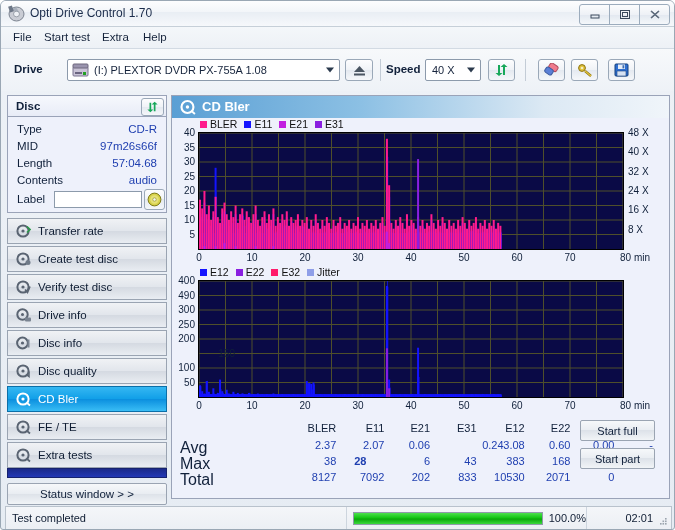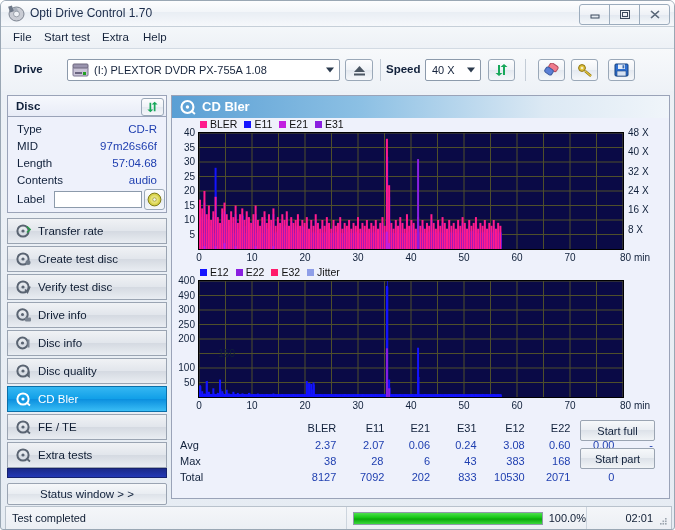--- a/index.html
+++ b/index.html
@@ -171,21 +171,21 @@
     position: absolute; background: #0a0a46;
     border: 1px solid #000;
     box-sizing: border-box;
     overflow: hidden;
   }
   .ytick, .xtick, .rtick {
     position: absolute; font-size: 10px; color: #10203a; white-space: nowrap;
   }
   .ytick { text-align: right; }
   .xtick { text-align: center; }
-  .rowlabel { position: absolute; font-size: 11px; color: #10203a; }
+  .rowlabel { position: absolute; font-size: 16px; color: #10203a; }
   .cell { position: absolute; text-align: right; font-size: 11px; color: #1f3fb0; white-space: nowrap; }
   .startbtn {
     position: absolute; width: 75px; height: 21px;
     border: 1px solid #9aa4b2; border-radius: 2px;
     background: linear-gradient(to bottom, #f6f8fa 0%, #e9edf2 48%, #dde2e9 50%, #f1f4f7 100%);
     box-sizing: border-box;
     display: flex; align-items: center; justify-content: center;
     font-size: 11px; color: #10203a;
   }
   
@@ -1845,28 +1845,28 @@
         <div class="cell hdr" style="color: rgb(16, 32, 58); left: 208.119px; width: 50px; top: 0px;">E21</div>
         <div class="cell hdr" style="color: rgb(16, 32, 58); left: 254.613px; width: 50px; top: 0px;">E31</div>
         <div class="cell hdr" style="color: rgb(16, 32, 58); left: 302.71px; width: 50px; top: 0px;">E12</div>
         <div class="cell hdr" style="color: rgb(16, 32, 58); left: 348.402px; width: 50px; top: 0px;">E22</div>
         <div class="cell hdr" style="color: rgb(16, 32, 58); left: 392.49px; width: 50px; top: 0px;">E32</div>
         <div class="cell hdr" style="color: rgb(16, 32, 58); left: 430.968px; width: 50px; top: 0px;">Jitter</div>
         <div class="rowlabel" style="left: 8px; top: 17px;">Avg</div>
         <div class="cell" style="left: 114.331px; width: 50px; top: 17px;">2.37</div>
         <div class="cell" style="left: 162.427px; width: 50px; top: 17px;">2.07</div>
         <div class="cell" style="left: 208.119px; width: 50px; top: 17px;">0.06</div>
-        <div class="cell" style="left: 254.613px; width: 50px; top: 17px;">0.24</div>
+        <div class="cell" style="left: 254.613px; width: 50px; top: 17px; padding-left: 27px;">0.24</div>
         <div class="cell" style="left: 302.71px; width: 50px; top: 17px;">3.08</div>
         <div class="cell" style="left: 348.402px; width: 50px; top: 17px;">0.60</div>
         <div class="cell" style="left: 392.49px; width: 50px; top: 17px;">0.00</div>
         <div class="cell" style="left: 430.968px; width: 50px; top: 17px;">-</div>
         <div class="rowlabel" style="left: 8px; top: 33px;">Max</div>
         <div class="cell" style="left: 114.331px; width: 50px; top: 33px;">38</div>
-        <div class="cell" style="left: 162.427px; width: 49px; top: 33px;">28</div>
+        <div class="cell" style="left: 162.427px; width: 32px; top: 33px; font-weight: bold;">28</div>
         <div class="cell" style="left: 208.119px; width: 50px; top: 33px;">6</div>
         <div class="cell" style="left: 254.613px; width: 50px; top: 33px;">43</div>
         <div class="cell" style="left: 302.71px; width: 50px; top: 33px;">383</div>
         <div class="cell" style="left: 348.402px; width: 50px; top: 33px;">168</div>
         <div class="cell" style="left: 392.49px; width: 50px; top: 33px;">0</div>
         <div class="cell" style="left: 430.968px; width: 50px; top: 33px;">-</div>
         <div class="rowlabel" style="left: 8px; top: 49px;">Total</div>
         <div class="cell" style="left: 114.331px; width: 50px; top: 49px;">8127</div>
         <div class="cell" style="left: 162.427px; width: 50px; top: 49px;">7092</div>
         <div class="cell" style="left: 208.119px; width: 50px; top: 49px;">202</div>

